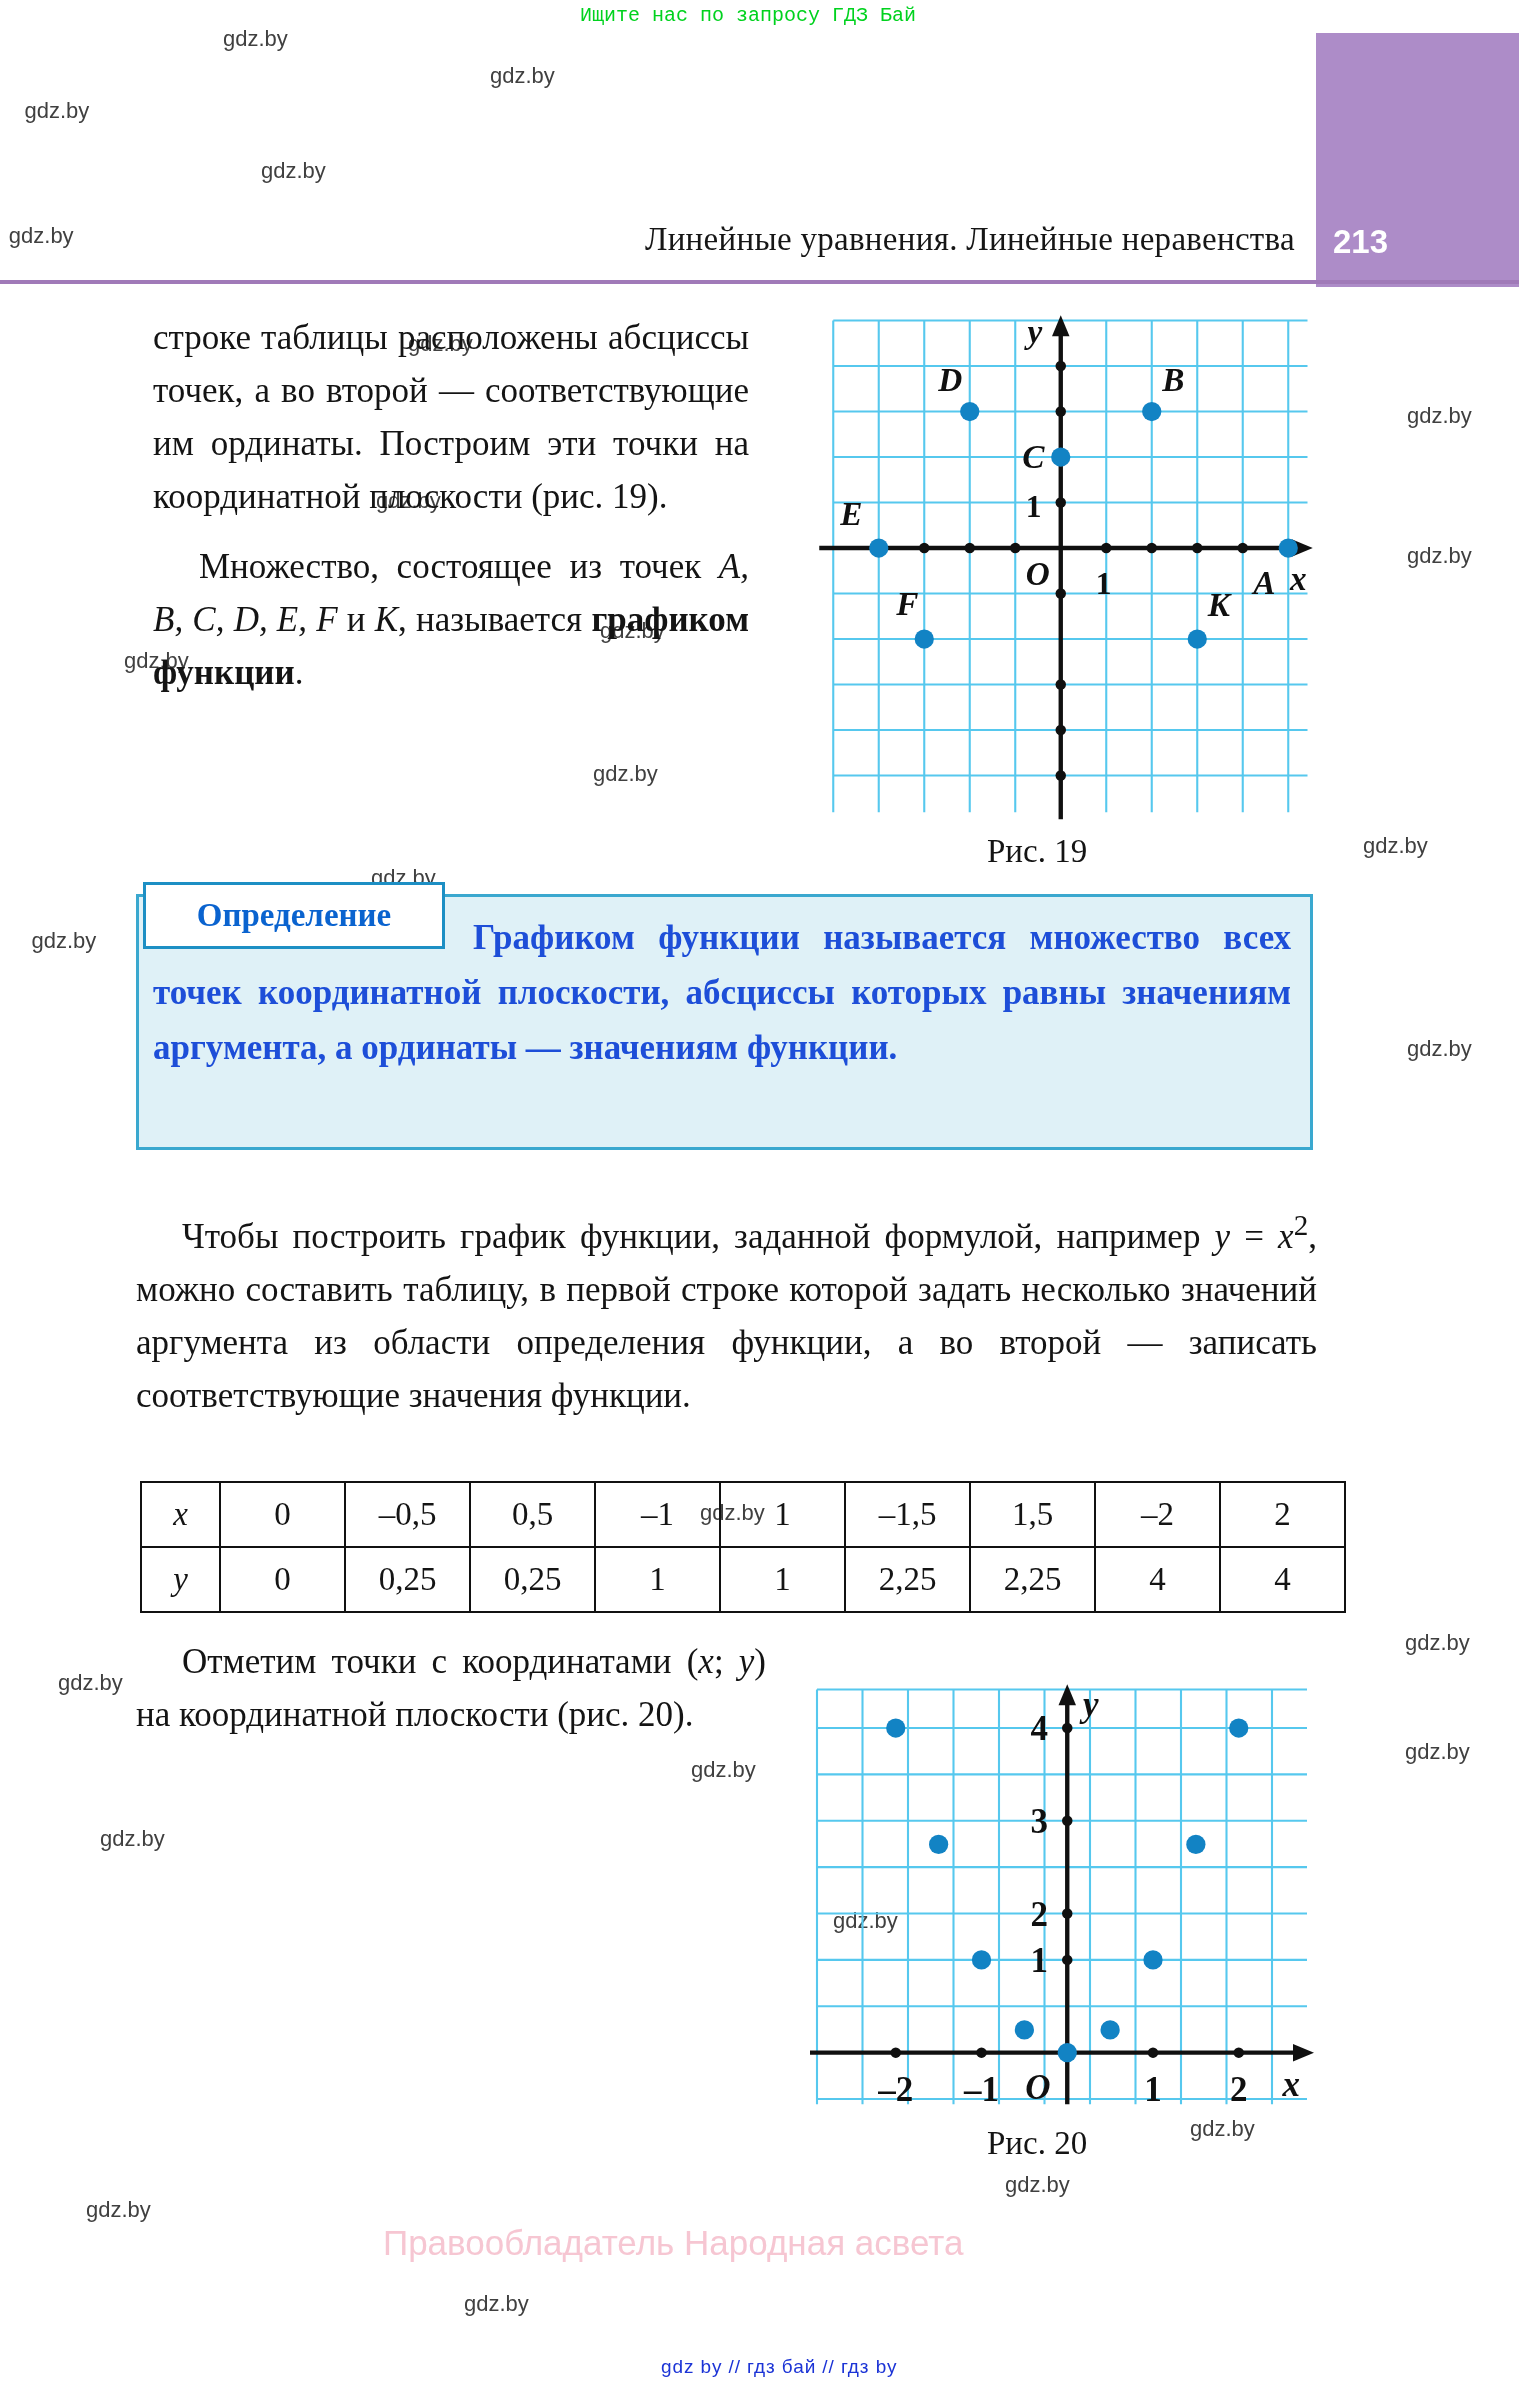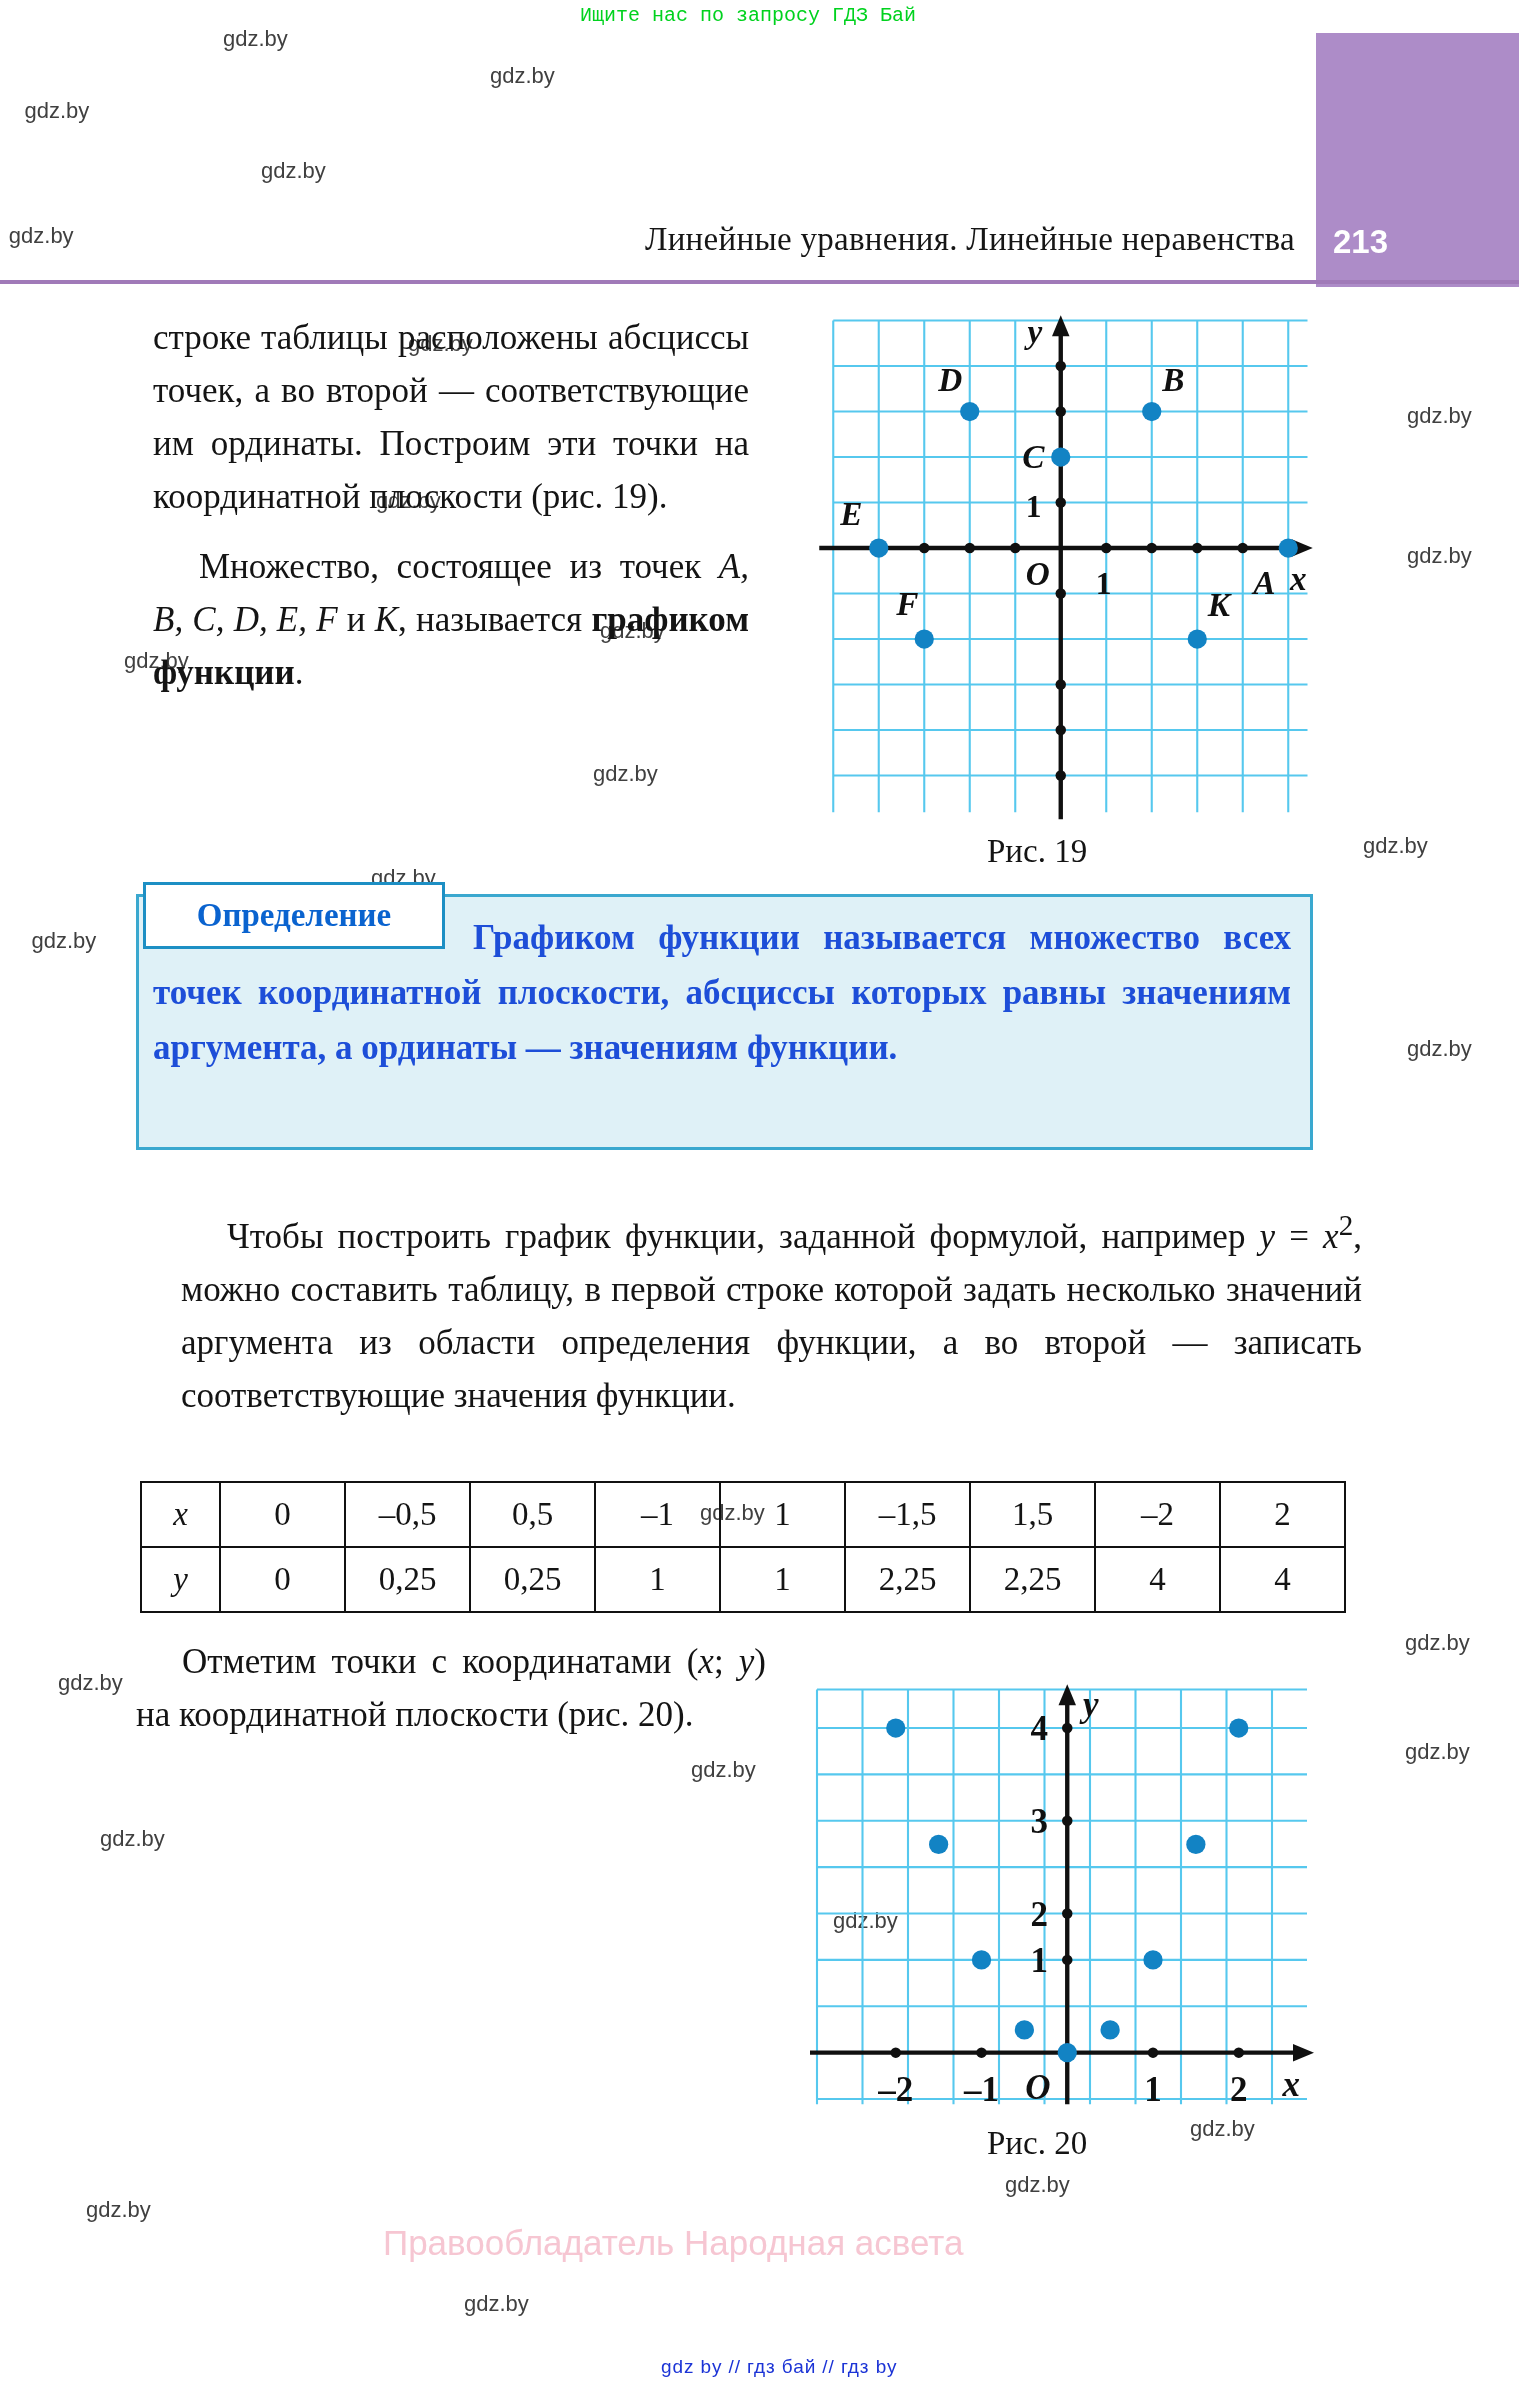--- a/index.html
+++ b/index.html
@@ -31,21 +31,21 @@
 
   
   .txt{font-size:35px;line-height:53px;color:#141414;text-align:justify;
        font-family:"Liberation Serif",serif;}
   .txt i{font-style:italic;}
   .txt b{font-weight:bold;}
   #col-left-top{position:absolute;left:136px;top:294px;width:630px;}
   #col-left-top p{margin:17px;}
   #col-left-top p.ind{text-indent:46px;}
 
-  #para-middle{position:absolute;left:136px;top:1199px;width:1181px;margin-left:45px;}
+  #para-middle{position:absolute;left:136px;top:1199px;width:1181px;}
   #para-middle p{margin:0;text-indent:46px;}
 
   #col-left-bottom{position:absolute;left:136px;top:1635px;width:630px;}
   #col-left-bottom p{margin:0;}
   #col-left-bottom p.ind{text-indent:46px;}
 
   
   #def-box{position:absolute;left:136px;top:894px;width:1177px;height:256px;
       background:#dff1f7;border:3.5px solid #3aa8cf;box-sizing:border-box;}
   #def-label{position:absolute;left:143px;top:882px;width:302px;height:67px;

